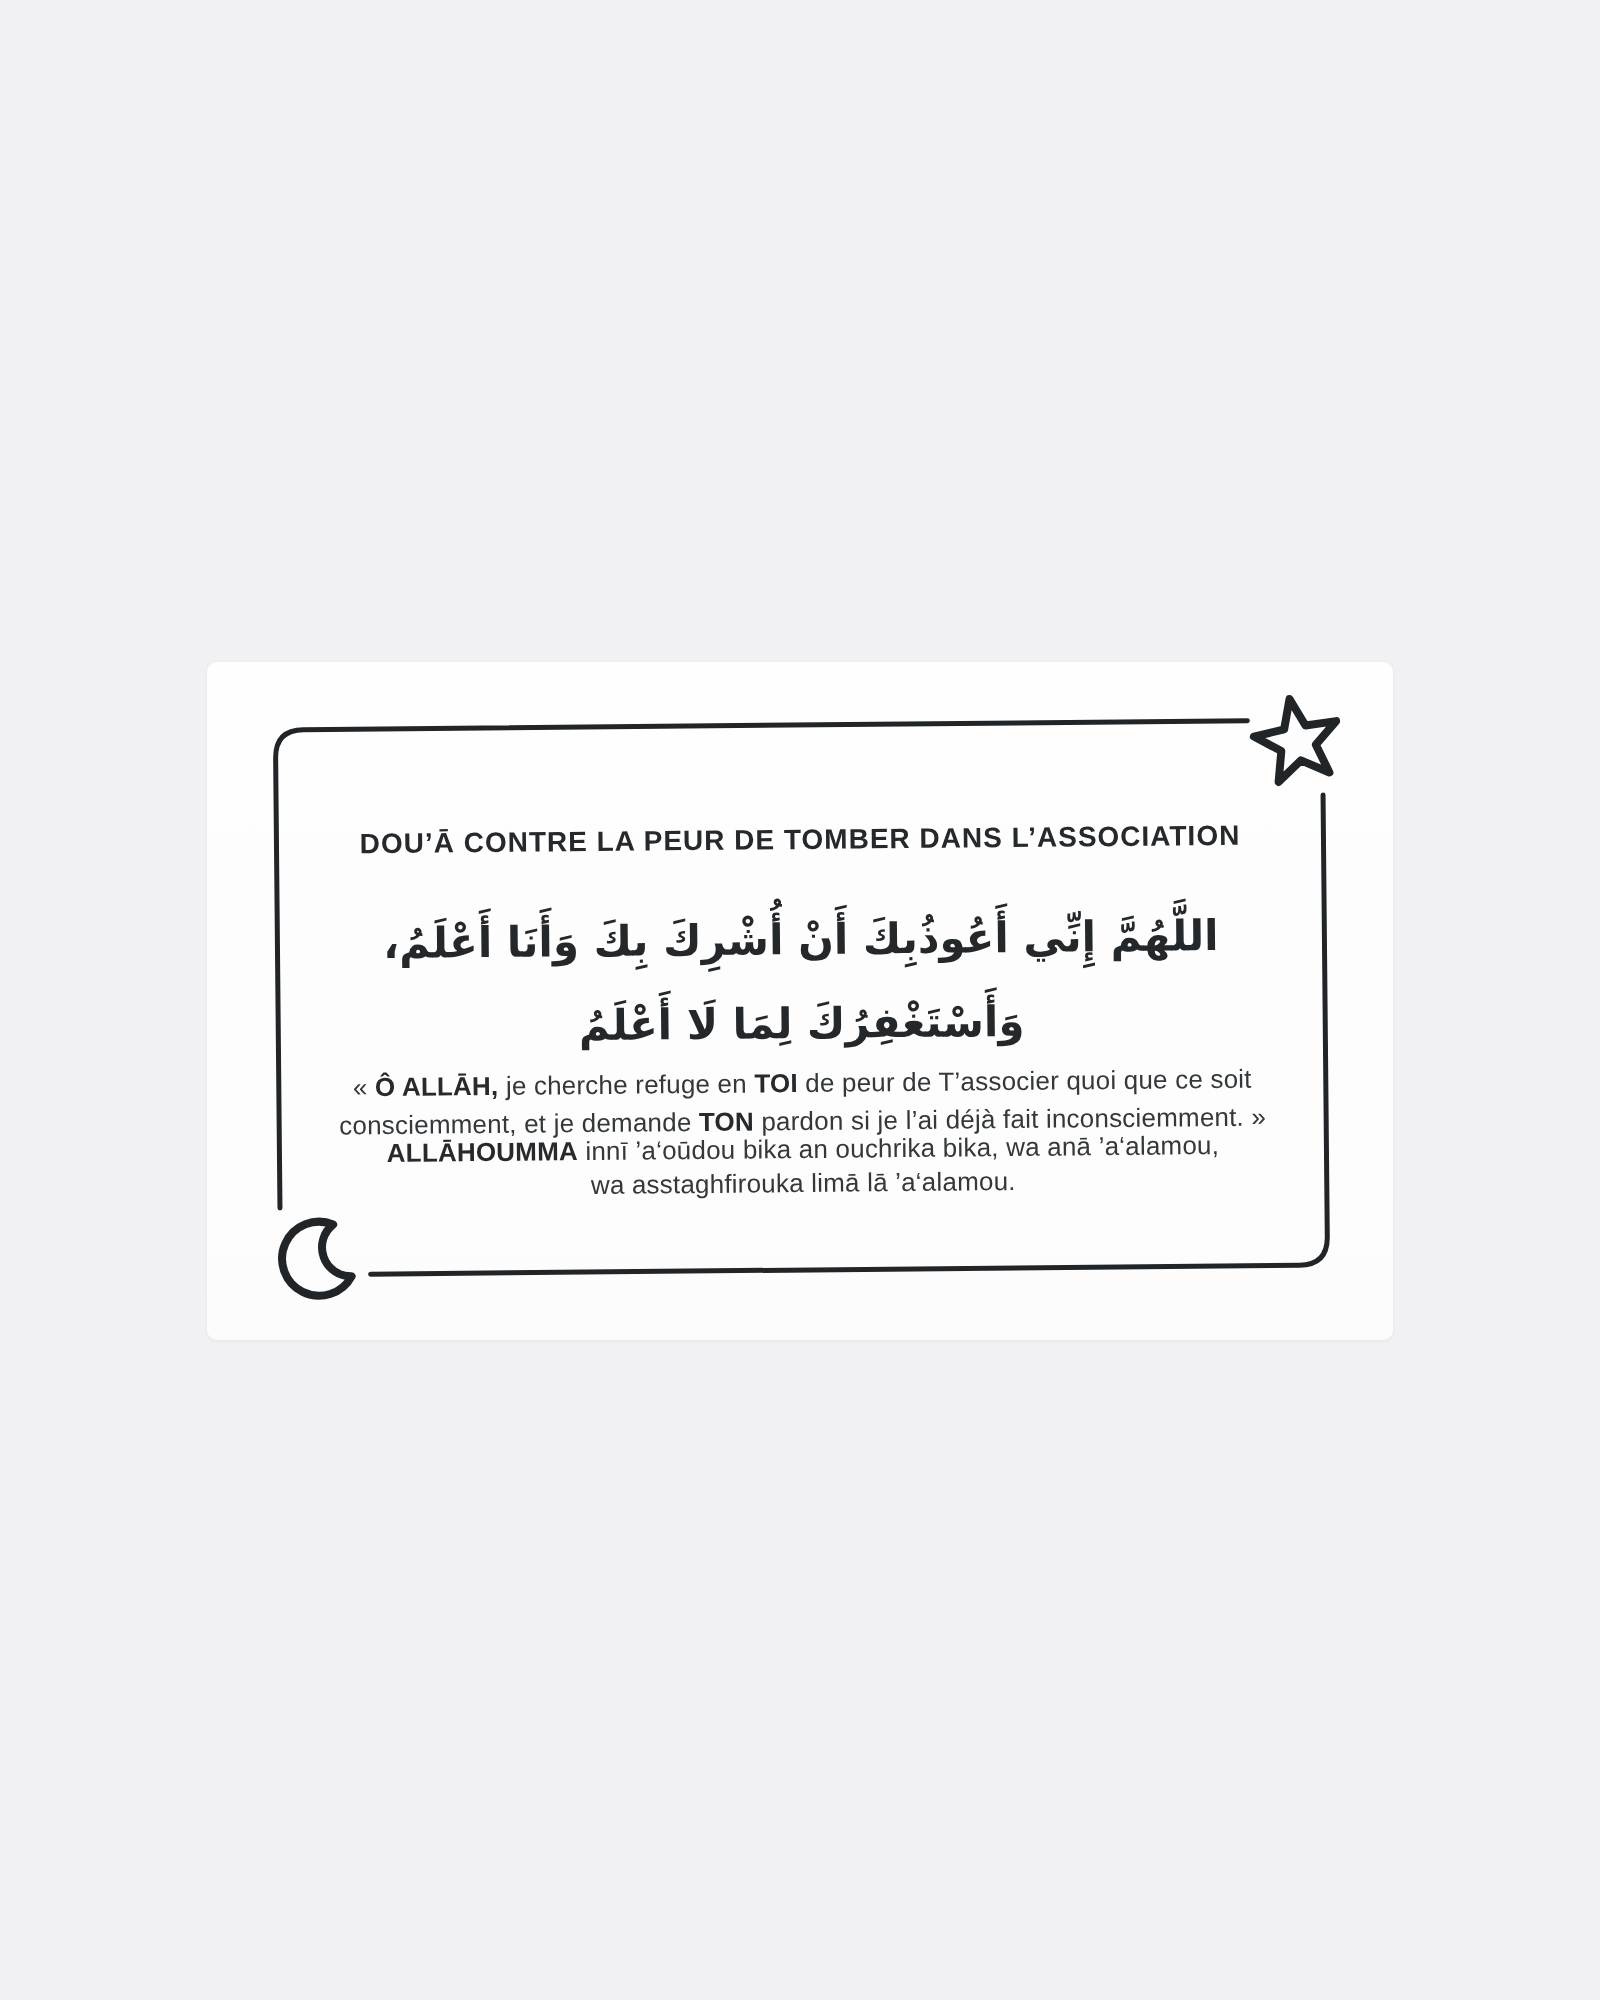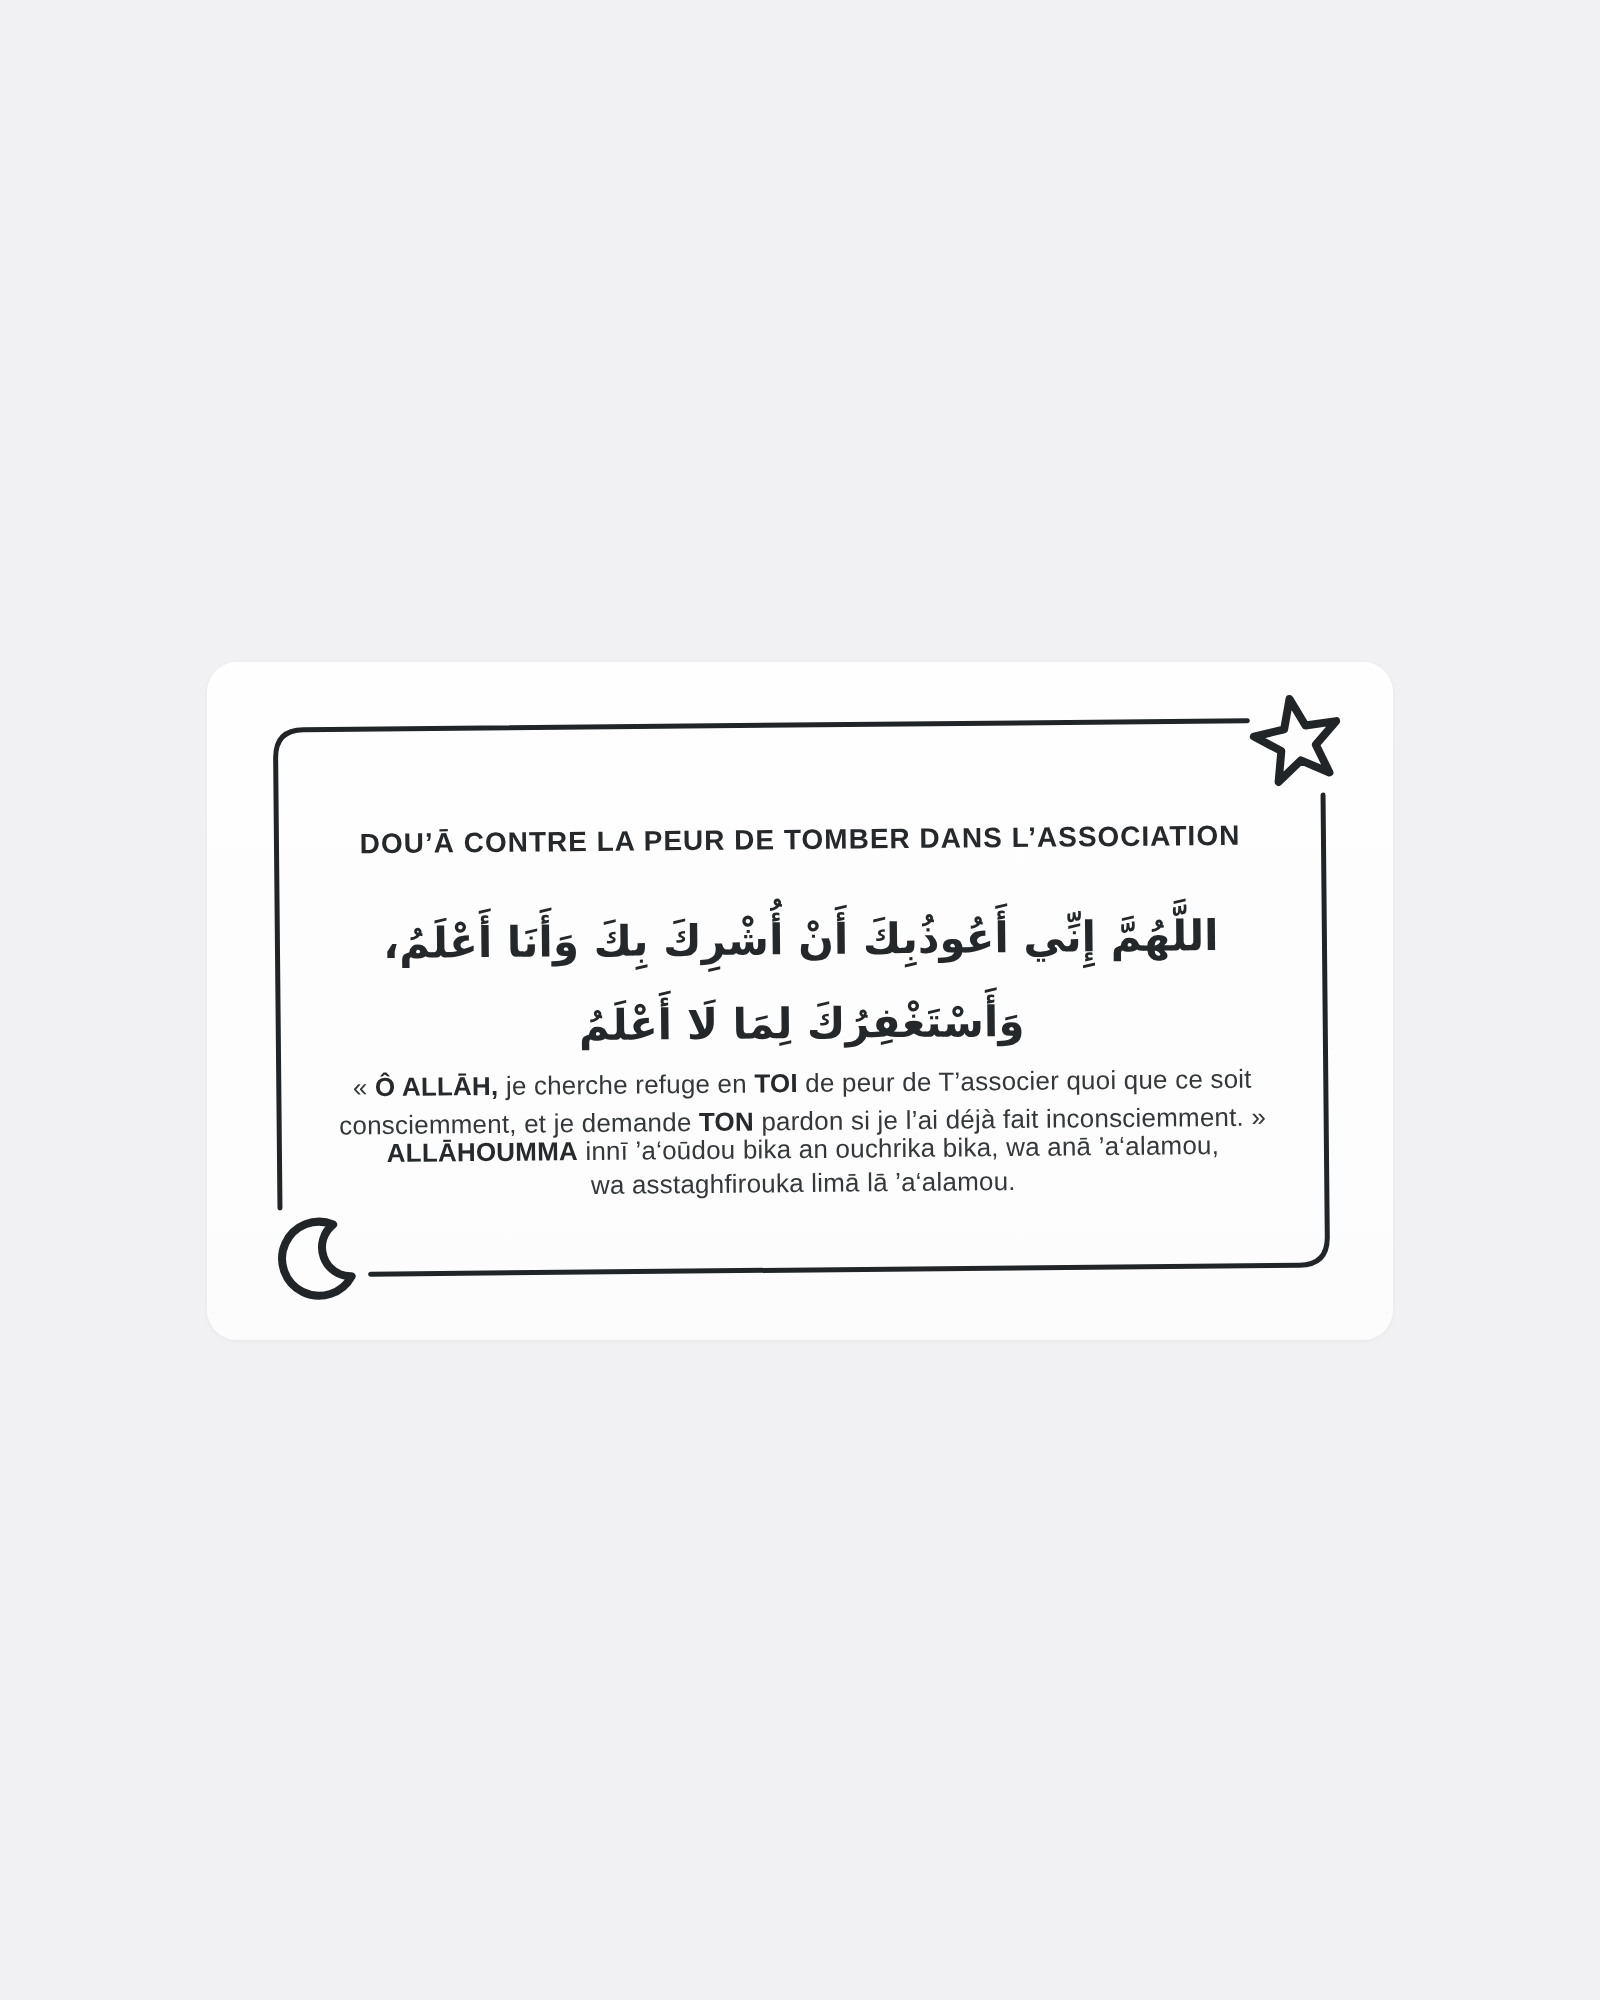--- a/index.html
+++ b/index.html
@@ -18,21 +18,21 @@
     position: absolute;
     inset: 0;
   }
   .dua-card {
     position: absolute;
     left: 207px;
     top: 662px;
     width: 1186px;
     height: 678px;
     background: linear-gradient(180deg, #fefefe 0%, #fcfcfd 100%);
-    border-radius: 30px;
+    border-radius: 10px;
     box-shadow: 0 1px 4px rgba(0,0,0,0.05);
   }
   .card-inner {
     position: absolute;
     inset: 0;
     transform: rotate(-0.55deg);
     transform-origin: 50% 50%;
   }
   .frame-svg {
     position: absolute;

